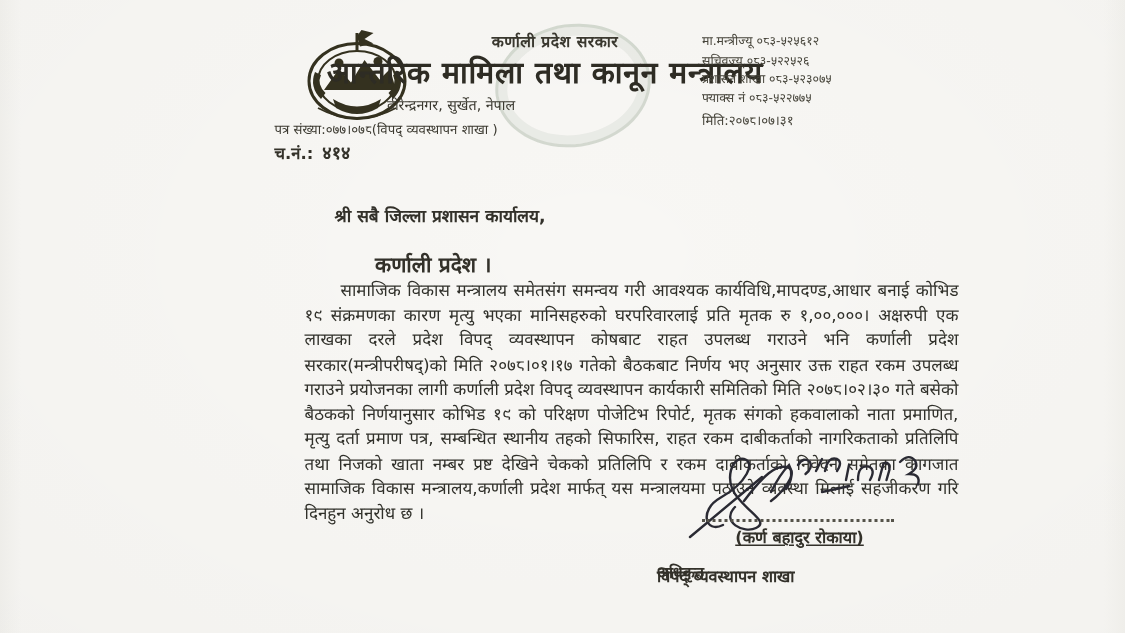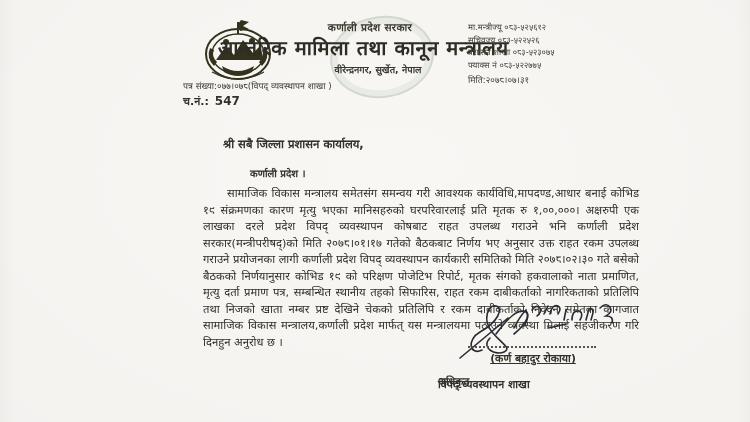--- a/index.html
+++ b/index.html
@@ -23,34 +23,34 @@
   .stamp{
     left:330px;top:16px;width:100px;height:78px;border-radius:50%;
     border:2px solid rgba(120,140,115,0.28);
     box-shadow:inset 0 0 0 6px rgba(120,140,115,0.10);
     transform:rotate(-8deg);
   }
   .gov-line{left:250px;top:20px;width:240px;text-align:center;
     font-size:10.5px;font-weight:bold;letter-spacing:.3px;color:#3a382f;}
   .ministry{left:218px;top:34px;width:344px;text-align:left;
     font-size:20px;font-weight:bold;color:#2e2c24;letter-spacing:.5px;}
-  .addr{left:258px;top:63px;width:240px;text-align:center;
-    font-size:9.5px;font-weight:bold;color:#3a382f;}
+  .addr{left:258px;top:63px;width:240px;text-align:left;
+    font-size:9.5px;font-weight:normal;color:#3a382f;}
   .contact{left:468px;top:21px;font-size:8.3px;line-height:12.6px;color:#46443a;}
   .contact div{white-space:nowrap;}
   .contact-date{left:468px;top:74px;font-size:8.8px;color:#46443a;}
   
   .ref-no{left:183px;top:80px;font-size:8.8px;color:#3c3a31;}
   .ch-no{left:183px;top:93px;font-size:11px;font-weight:bold;color:#34322a;}
   .ch-no .val{margin-left:6px;font-size:12px;}
   
   .subject{left:270px;top:120px;width:240px;text-align:center;
     font-size:11px;font-weight:bold;color:#33312a;}
   .to1{left:223px;top:136px;font-size:11.5px;font-weight:bold;color:#33312a;}
-  .to2{left:250px;top:166px;font-size:10px;font-weight:bold;color:#33312a;}
+  .to2{left:250px;top:166px;font-size:14px;font-weight:bold;color:#33312a;}
   
   .body-text{
     left:203px;top:186px;width:436px;
     font-size:11.3px;line-height:16.5px;text-align:justify;
     text-indent:24px;color:#30302a;font-weight:500;
   }
   
   .sig-ink{left:452px;top:298px;width:170px;height:62px;}
   .dotline{left:468px;top:346px;width:128px;border-bottom:2px dotted #55534a;}
   .sig-name{left:438px;top:350px;width:190px;text-align:center;
@@ -96,21 +96,21 @@
   <div class="abs contact">
     <div>मा.मन्त्रीज्यू ०८३-५२५६१२</div>
     <div>सचिवज्यू ०८३-५२२५२६</div>
     <div>प्रशासन शाखा ०८३-५२३०७५</div>
     <div>फ्याक्स नं ०८३-५२२७७५</div>
   </div>
   <div class="abs contact-date">मिति:२०७८।०७।३१</div>
 
   <div class="abs ref-no">पत्र संख्या:०७७।०७८(विपद् व्यवस्थापन शाखा )</div>
   <div class="abs ch-no">
-    <span>च.नं.:</span><span class="val">547</span>
+    <span>च.नं.:</span><span class="val">४१४</span>
   </div>
 
 
   <div class="abs to1">श्री सबै जिल्ला प्रशासन कार्यालय,</div>
   <div class="abs to2">कर्णाली प्रदेश ।</div>
 
   <div class="abs body-text">सामाजिक विकास मन्त्रालय समेतसंग समन्वय गरी आवश्यक कार्यविधि,मापदण्ड,आधार बनाई कोभिड १९ संक्रमणका कारण मृत्यु भएका मानिसहरुको घरपरिवारलाई प्रति मृतक रु १,००,०००। अक्षरुपी एक लाखका दरले प्रदेश विपद् व्यवस्थापन कोषबाट राहत उपलब्ध गराउने भनि कर्णाली प्रदेश सरकार(मन्त्रीपरीषद्)को मिति २०७८।०१।१७ गतेको बैठकबाट निर्णय भए अनुसार उक्त राहत रकम उपलब्ध गराउने प्रयोजनका लागी कर्णाली प्रदेश विपद् व्यवस्थापन कार्यकारी समितिको मिति २०७८।०२।३० गते बसेको बैठकको निर्णयानुसार कोभिड १९ को परिक्षण पोजेटिभ रिपोर्ट, मृतक संगको हकवालाको नाता प्रमाणित, मृत्यु दर्ता प्रमाण पत्र, सम्बन्धित स्थानीय तहको सिफारिस, राहत रकम दाबीकर्ताको नागरिकताको प्रतिलिपि तथा निजको खाता नम्बर प्रष्ट देखिने चेकको प्रतिलिपि र रकम दाबीकर्ताको निवेदन समेतका कागजात सामाजिक विकास मन्त्रालय,कर्णाली प्रदेश मार्फत् यस मन्त्रालयमा पठाउने व्यवस्था मिलाई सहजीकरण गरि दिनहुन अनुरोध छ ।</div>
 
   <svg class="abs sig-ink" viewBox="0 0 170 62" xmlns="http://www.w3.org/2000/svg">
     <g stroke="#2a2a33" stroke-width="1.6" fill="none" stroke-linecap="round">

